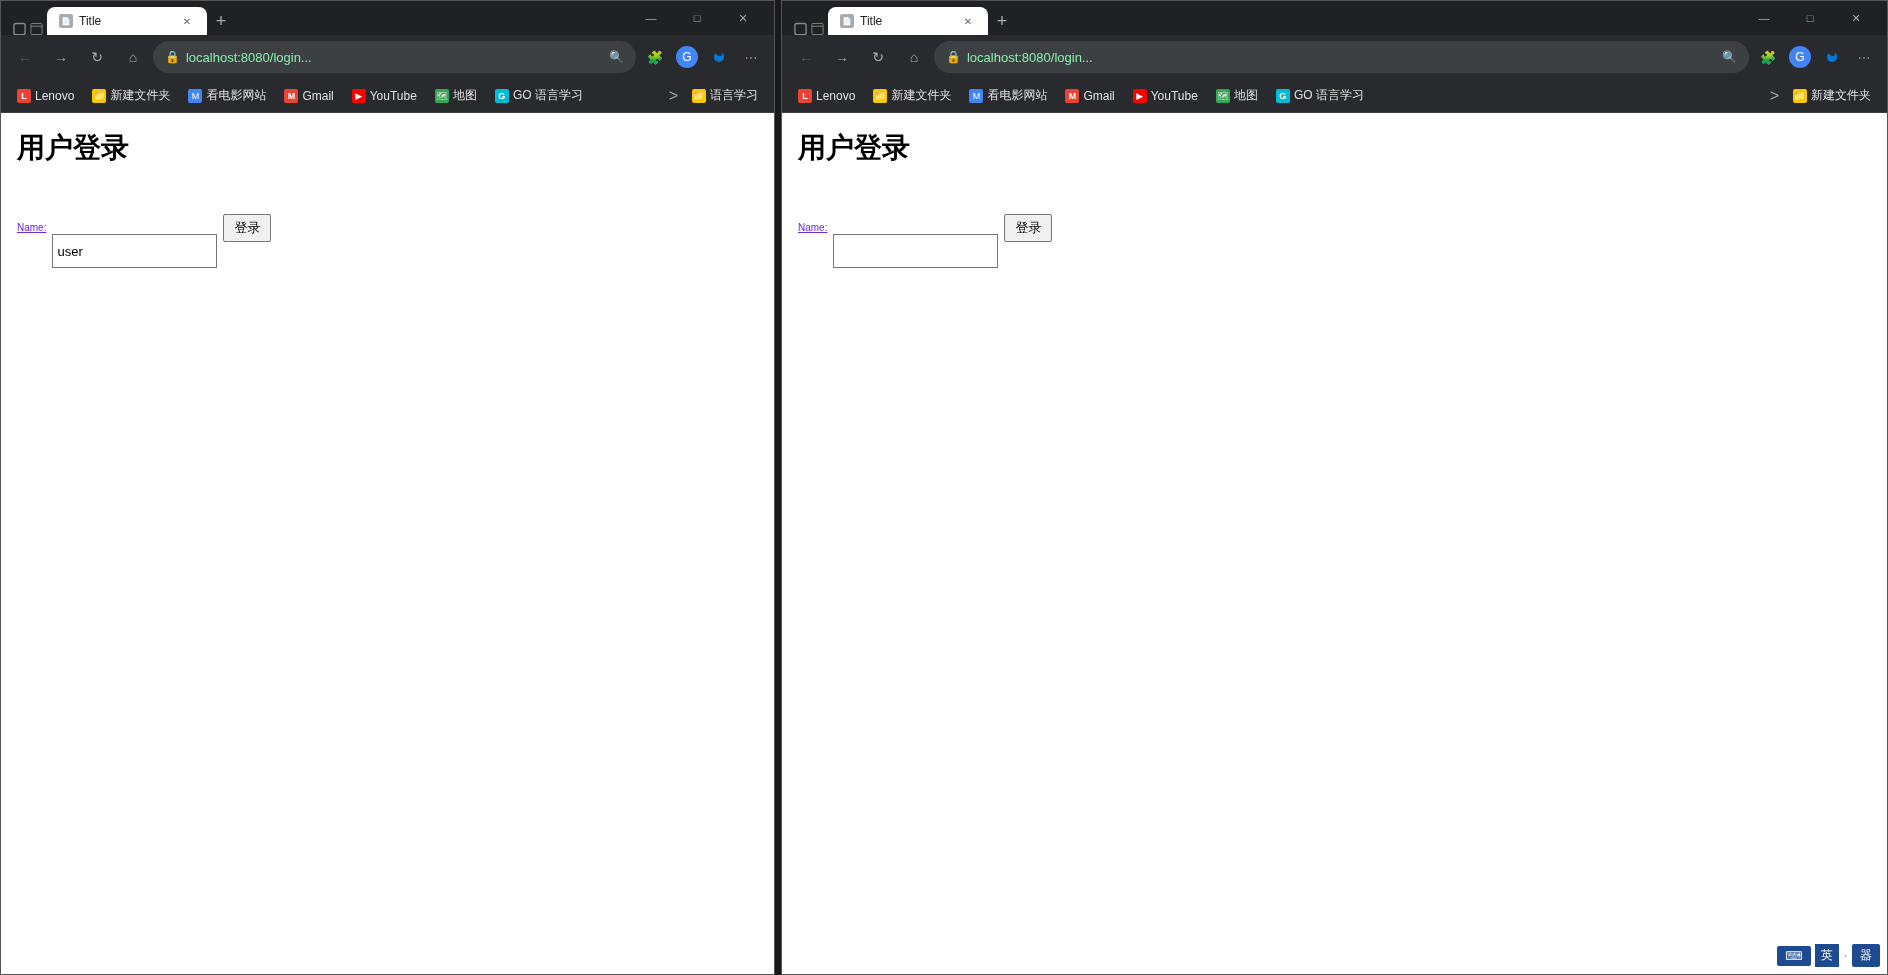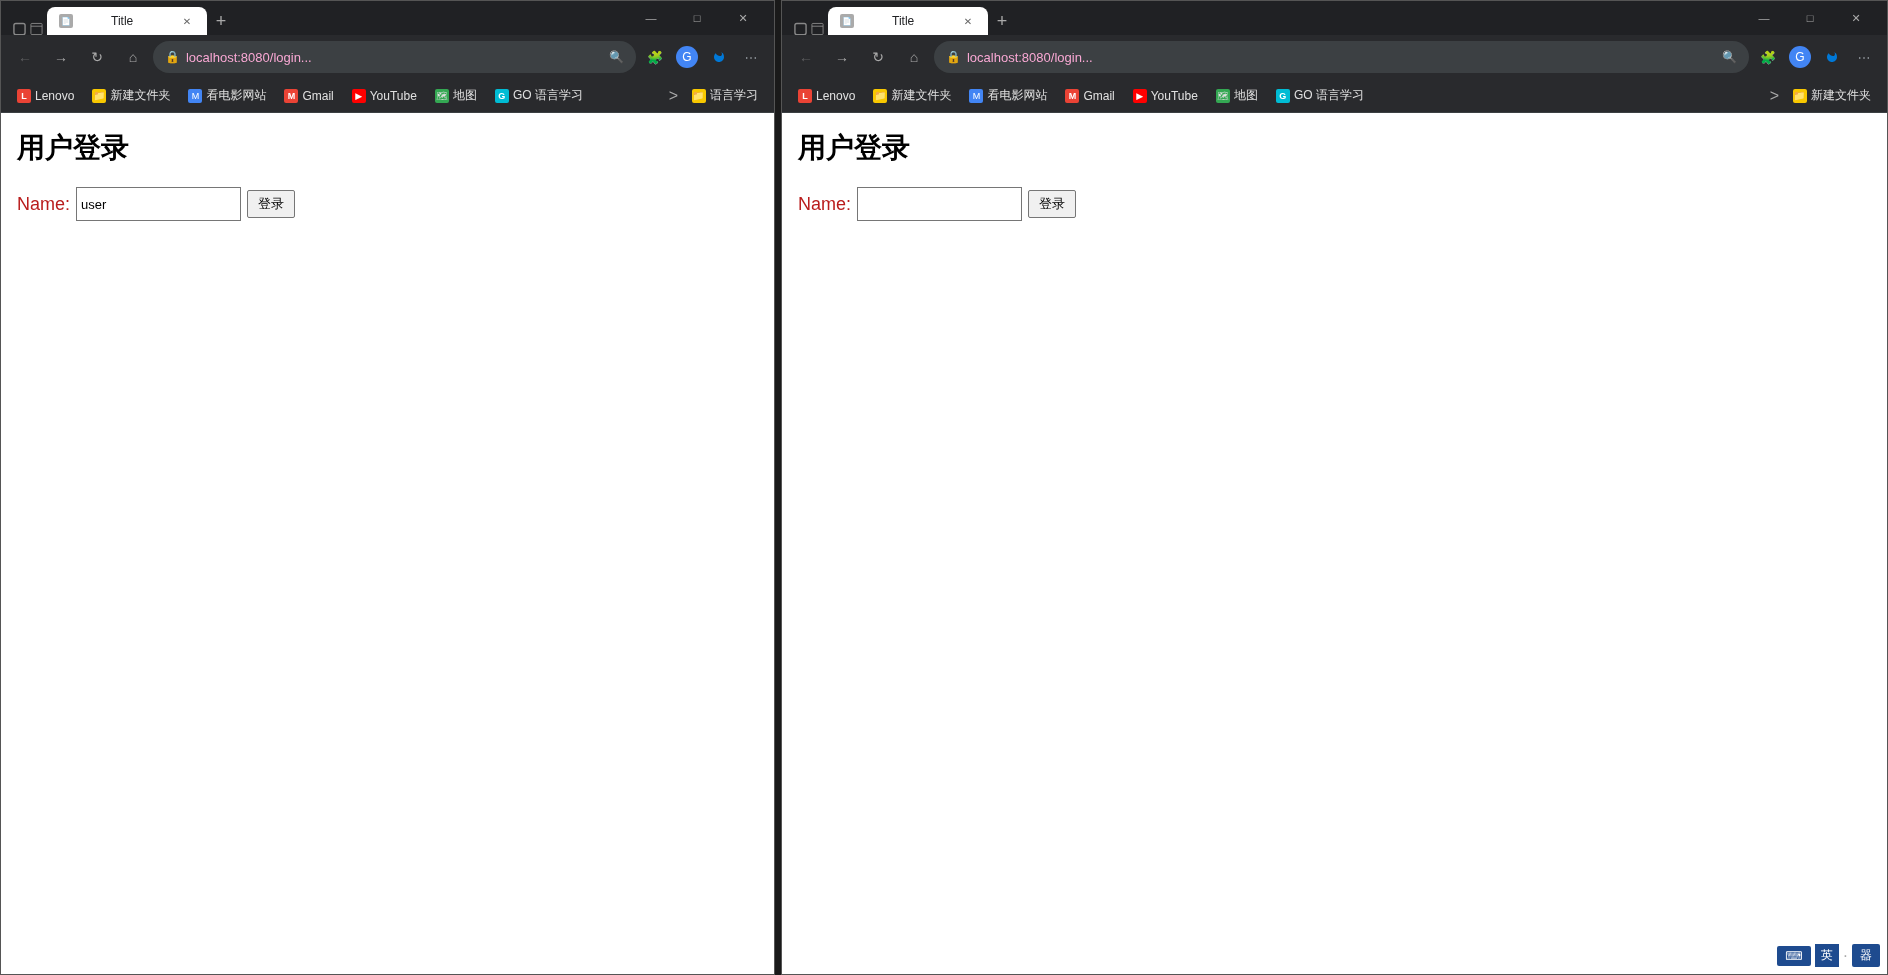--- a/index.html
+++ b/index.html
@@ -99,21 +99,20 @@
       font-size: 12px;
       color: #e0e0e0;
       white-space: nowrap;
       overflow: hidden;
       text-overflow: ellipsis;
       flex: 1;
     }
 
     .tab.active .tab-title {
       color: #202124;
-      margin-left: 32px;
     }
 
     .tab-close {
       width: 16px;
       height: 16px;
       border-radius: 50%;
       display: flex;
       align-items: center;
       justify-content: center;
       font-size: 10px;
@@ -184,21 +183,21 @@
       background: #3c4043;
       border-radius: 16px;
       display: flex;
       align-items: center;
       padding: 0 12px;
       gap: 6px;
     }
 
     .address-text {
       font-size: 13px;
-      color: #f9a8d4;
+      color: #86efac;
       flex: 1;
       white-space: nowrap;
       overflow: hidden;
     }
 
     .address-icon {
       color: #9aa0a6;
       font-size: 12px;
     }
 
@@ -283,33 +282,35 @@
       font-family: Liberation Mono, monospace;
     }
 
     .login-form {
       display: flex;
       align-items: center;
       gap: 6px;
     }
 
     .form-label {
-      font-size: 18px;
-      color: #b91c1c;
+      font-size: 10px;
+      color: #6d28d9;
       font-family: Arial, sans-serif;
+      text-decoration: underline;
     }
 
     .name-input {
       height: 22px;
       width: 165px;
       border: 1px solid #767676;
       padding: 16px 4px;
       font-size: 13px;
       outline: none;
       font-family: Arial, sans-serif;
+      margin-top: 47px;
     }
 
     .login-btn {
       padding: 2px 10px;
       height: 28px;
       background: #f0f0f0;
       border: 1px solid #767676;
       border-radius: 2px;
       font-size: 13px;
       cursor: pointer;

